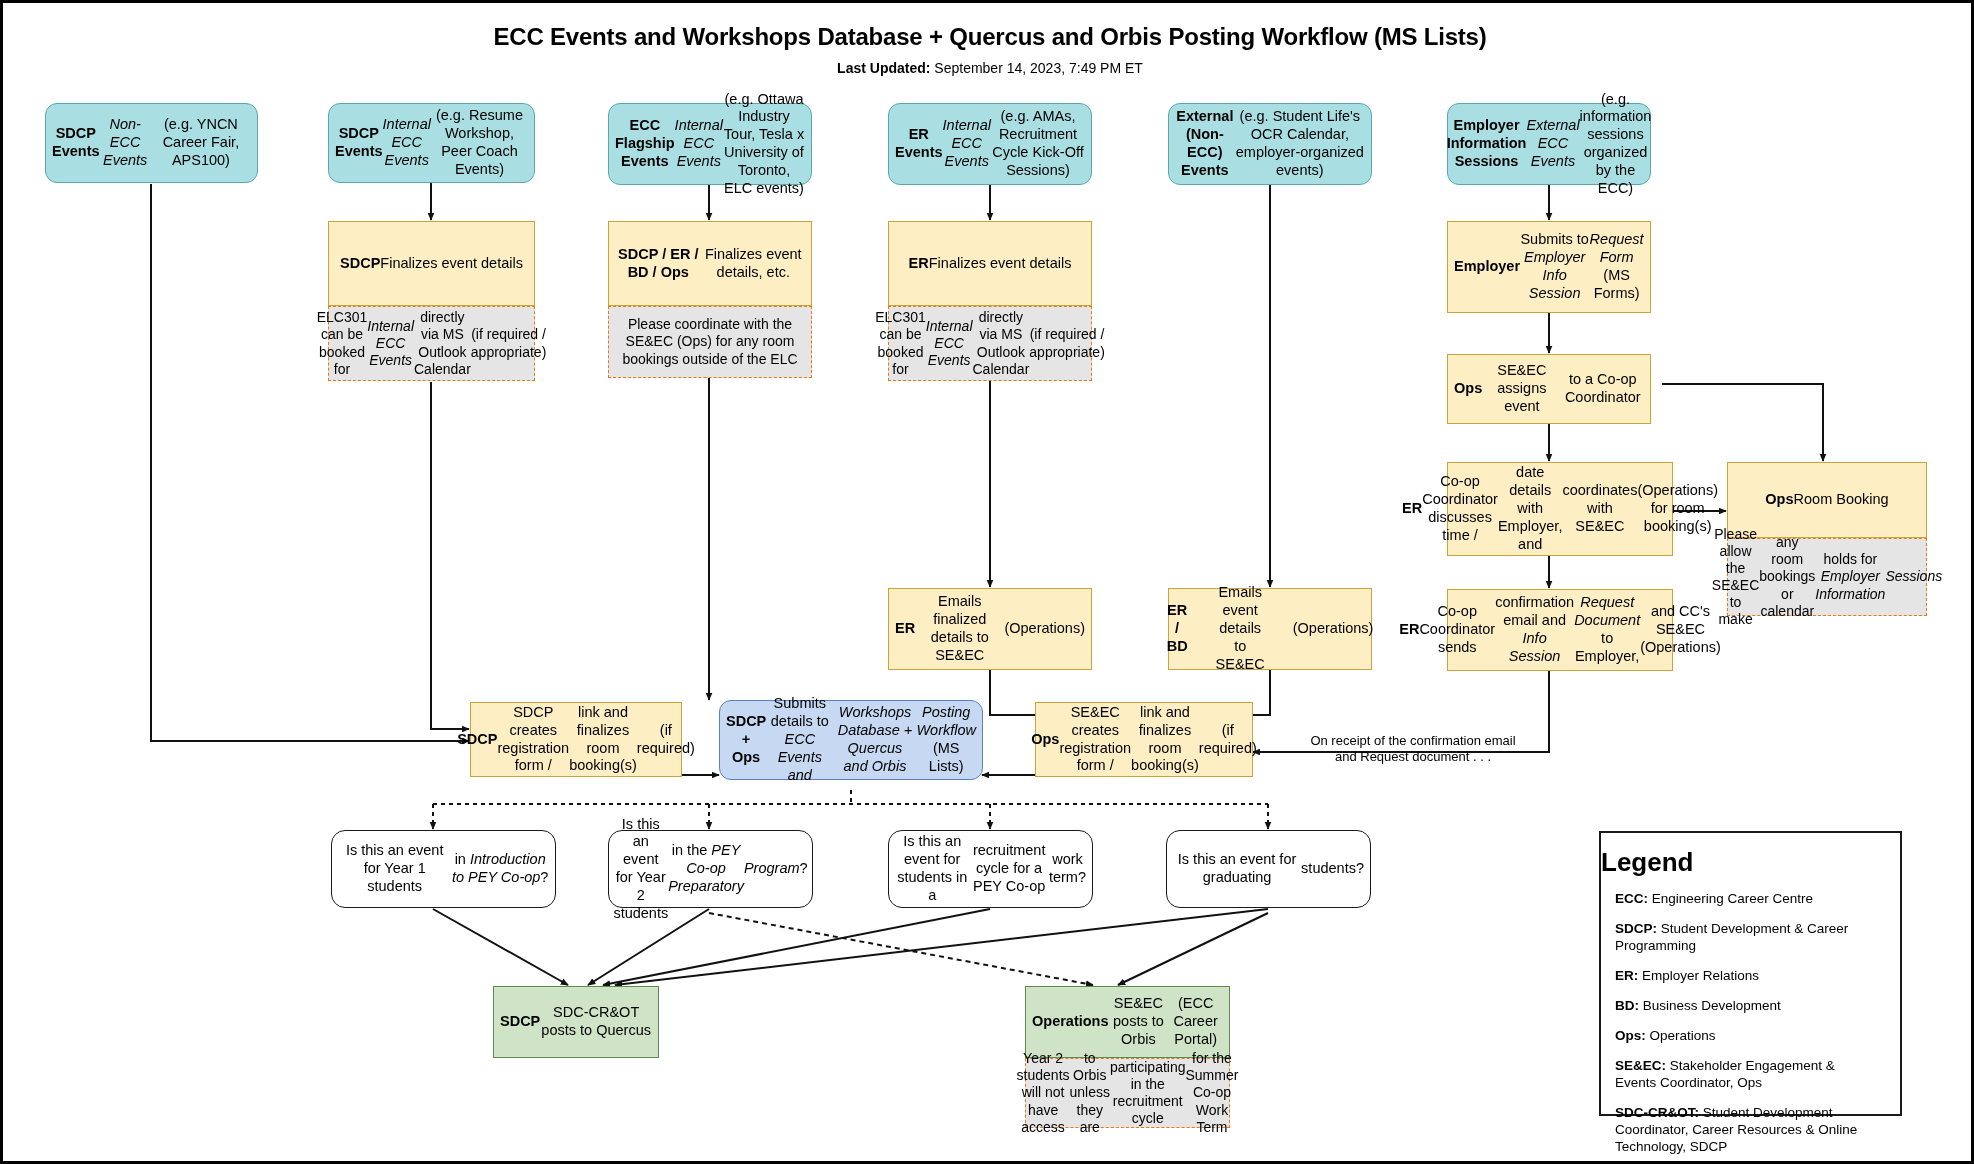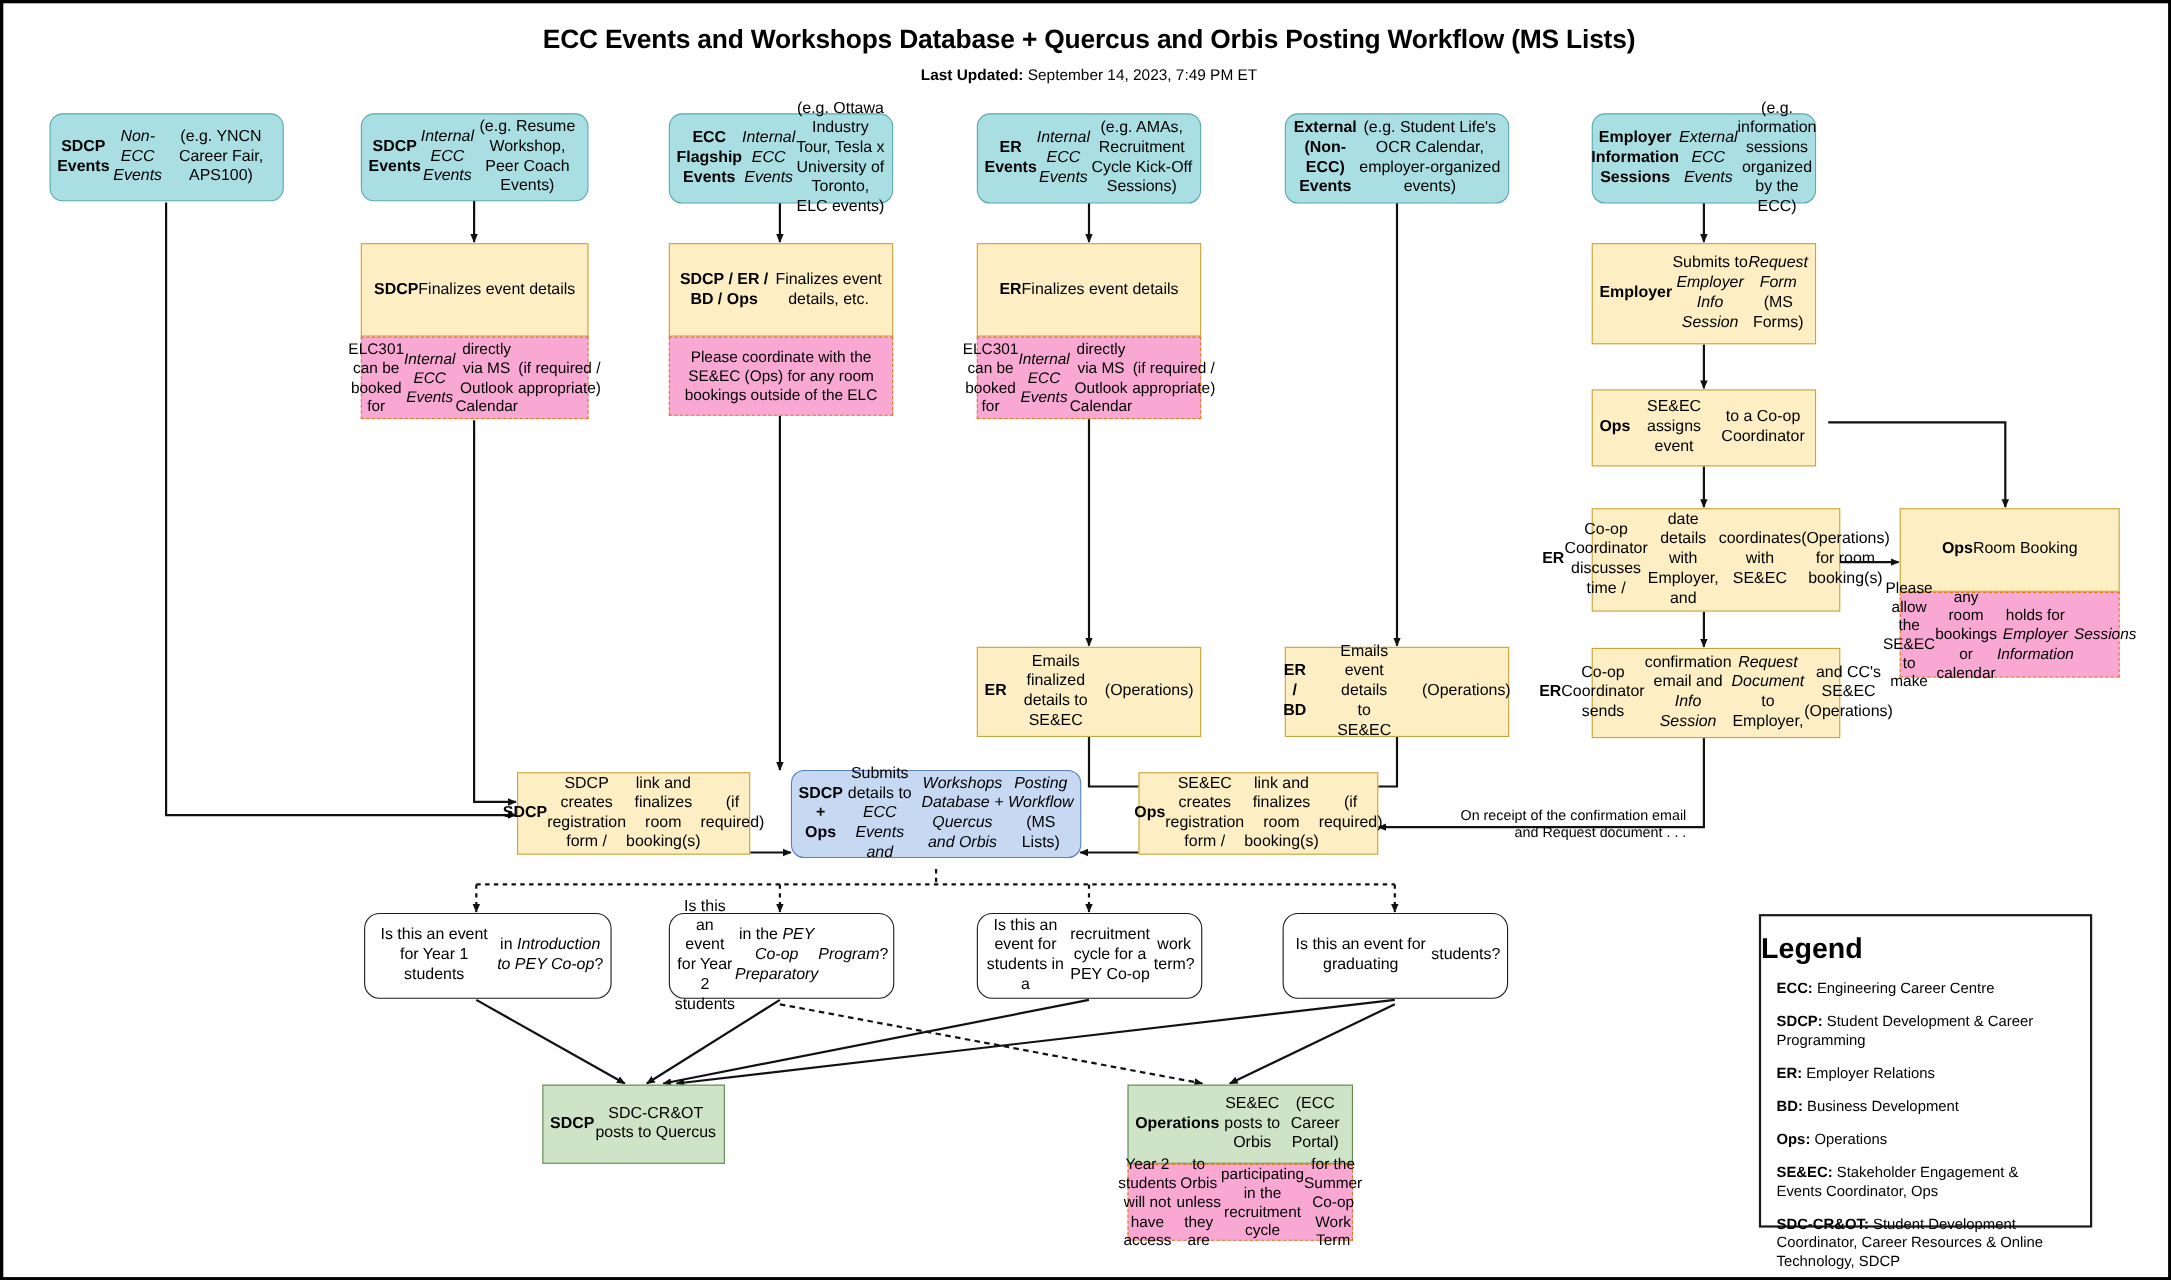--- a/index.html
+++ b/index.html
@@ -62,21 +62,21 @@
     border-radius: 12px;
   }
   
   .yellow {
     background: #fdeec4;
     border: 1.5px solid #c8a43c;
     justify-content: center;
   }
   
   .orange {
-    background: #f9a8d4;
+    background: #e5e5e5;
     border: 1.5px dashed #e07b19;
     font-size: 14px;
     line-height: 1.22;
   }
   
   .blue {
     background: #c7d9f2;
     border: 1.5px solid #5b80bd;
     border-radius: 12px;
   }
@@ -93,21 +93,21 @@
   }
 
   
   .stack { position: absolute; }
   .stack > .node { position: relative; left: 0; top: 0; width: 100%; }
 
   .edge-label {
     position: absolute;
     font-size: 13px;
     line-height: 1.25;
-    text-align: right;
+    text-align: center;
   }
 
   #legend {
     position: absolute;
     background: #ffffff;
     border: 2px solid #1a1a1a;
     box-sizing: border-box;
   }
   #legend h2 {
     margin: 14px 0 12px 0;

